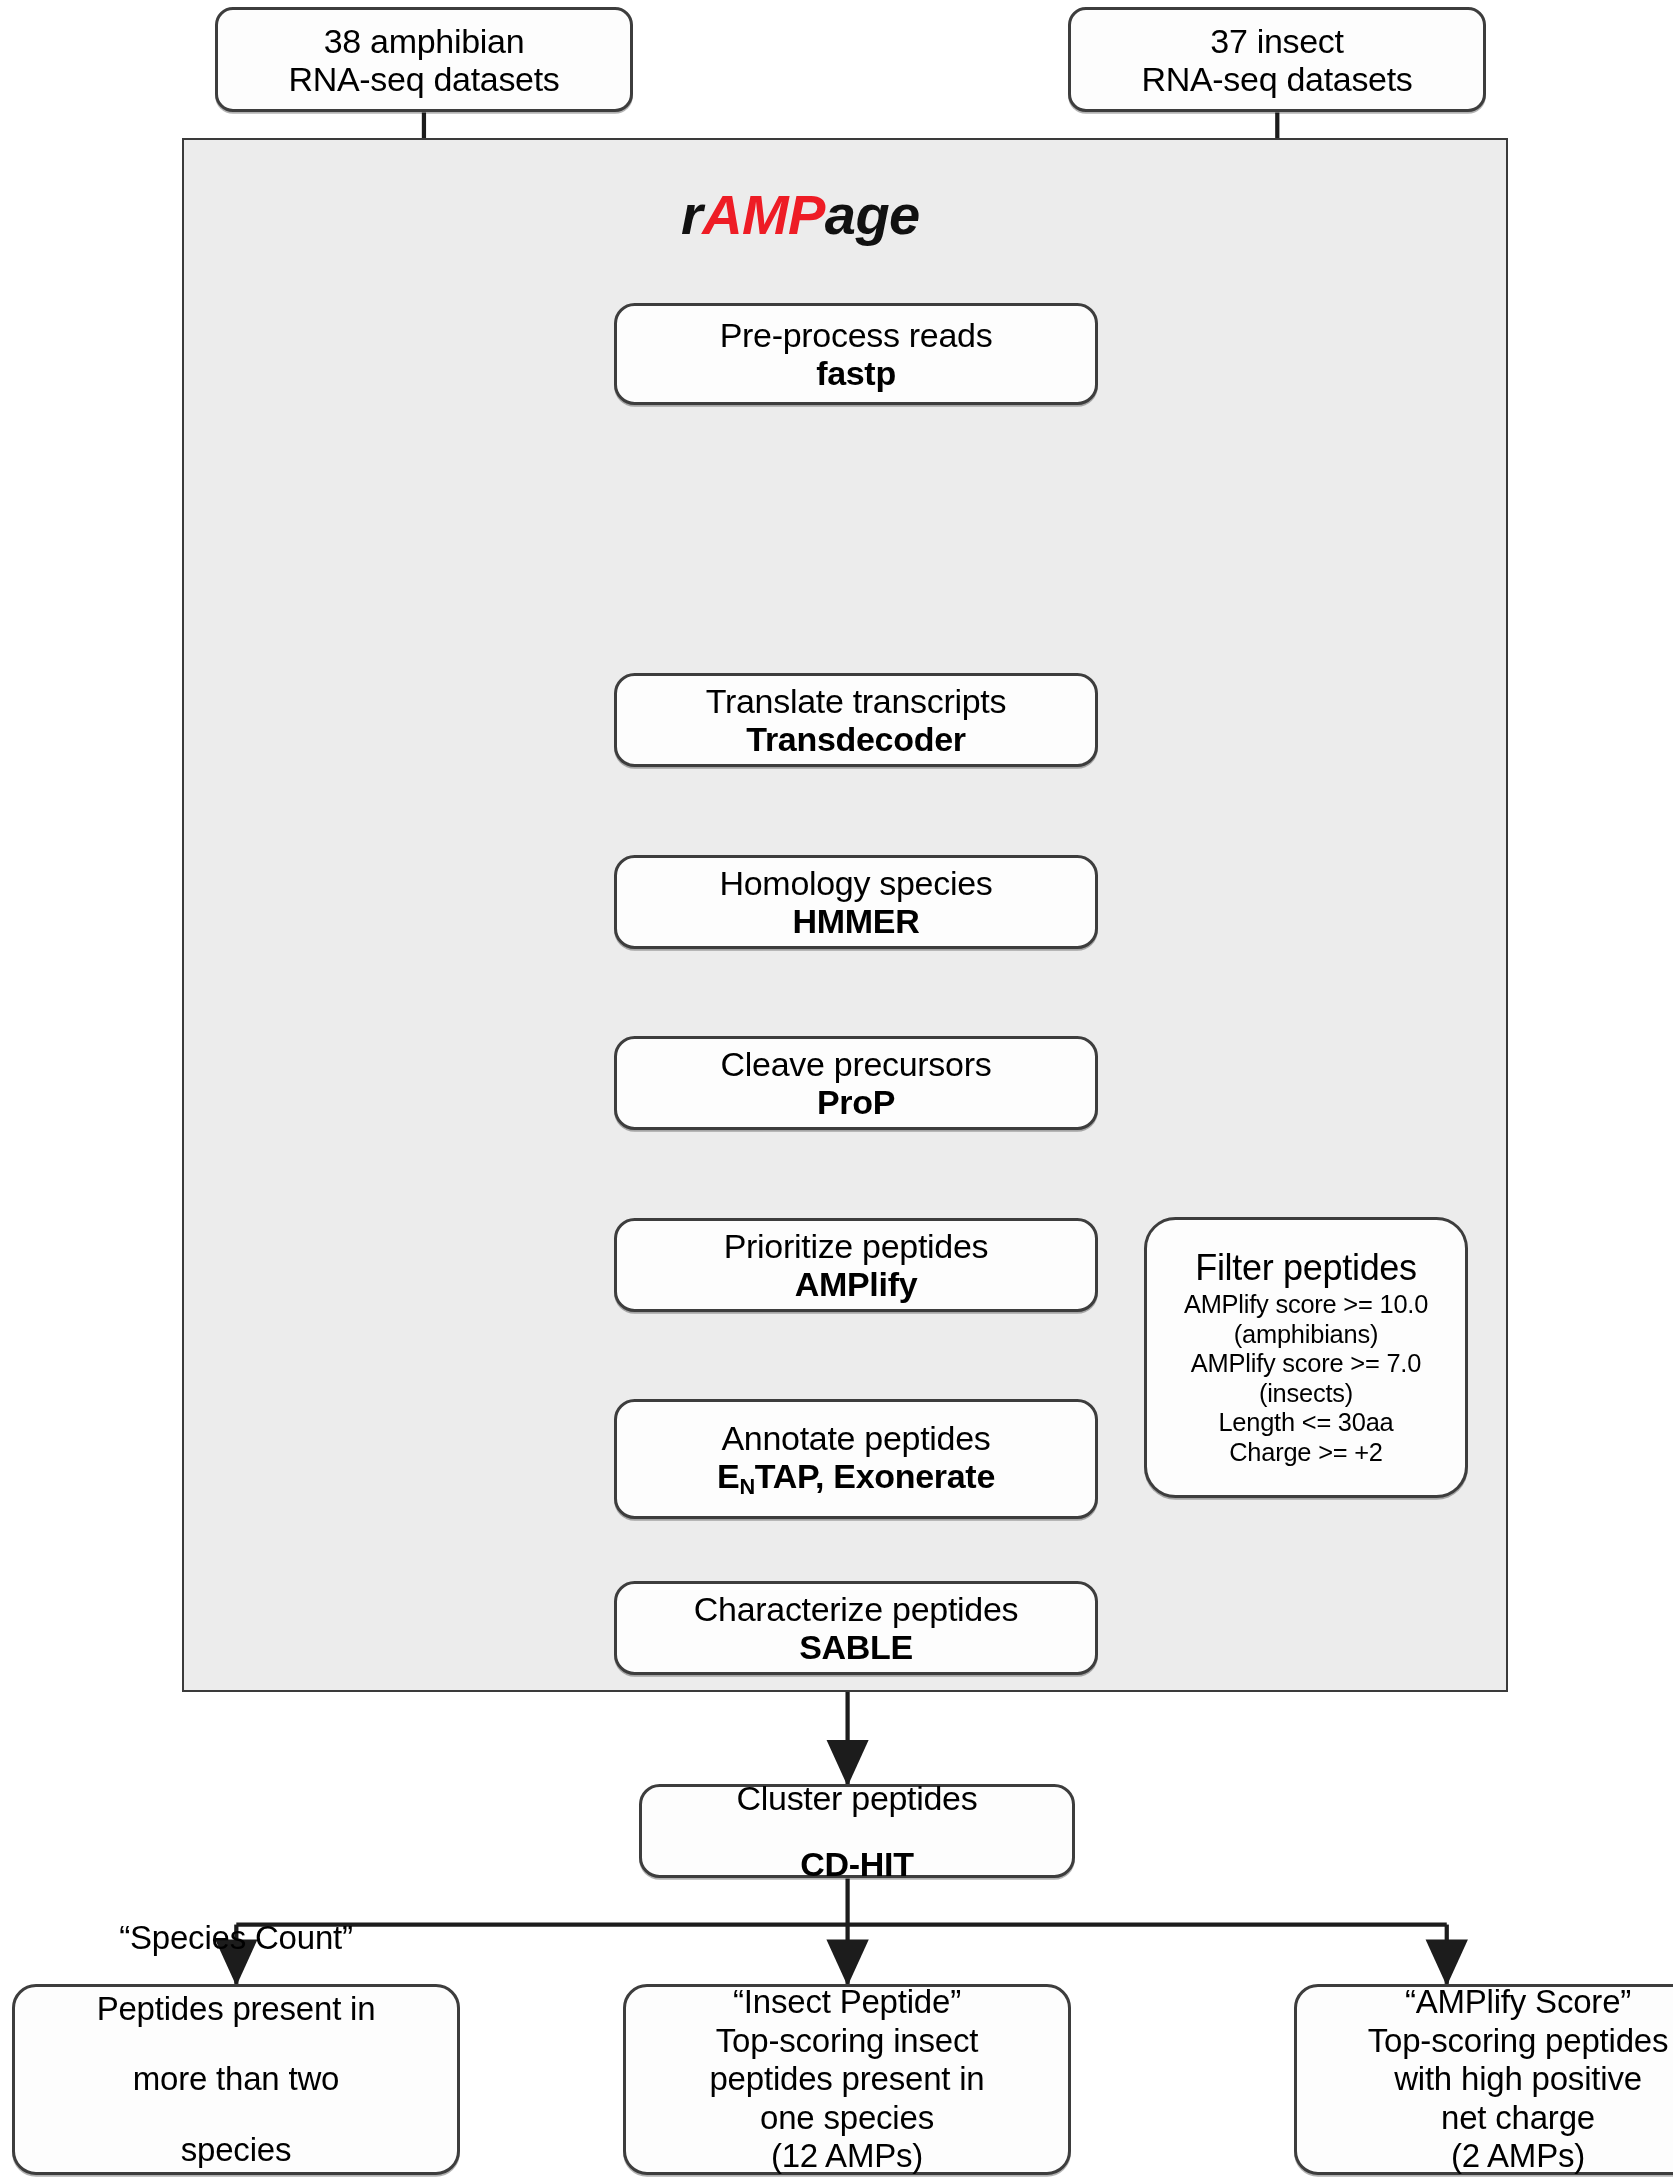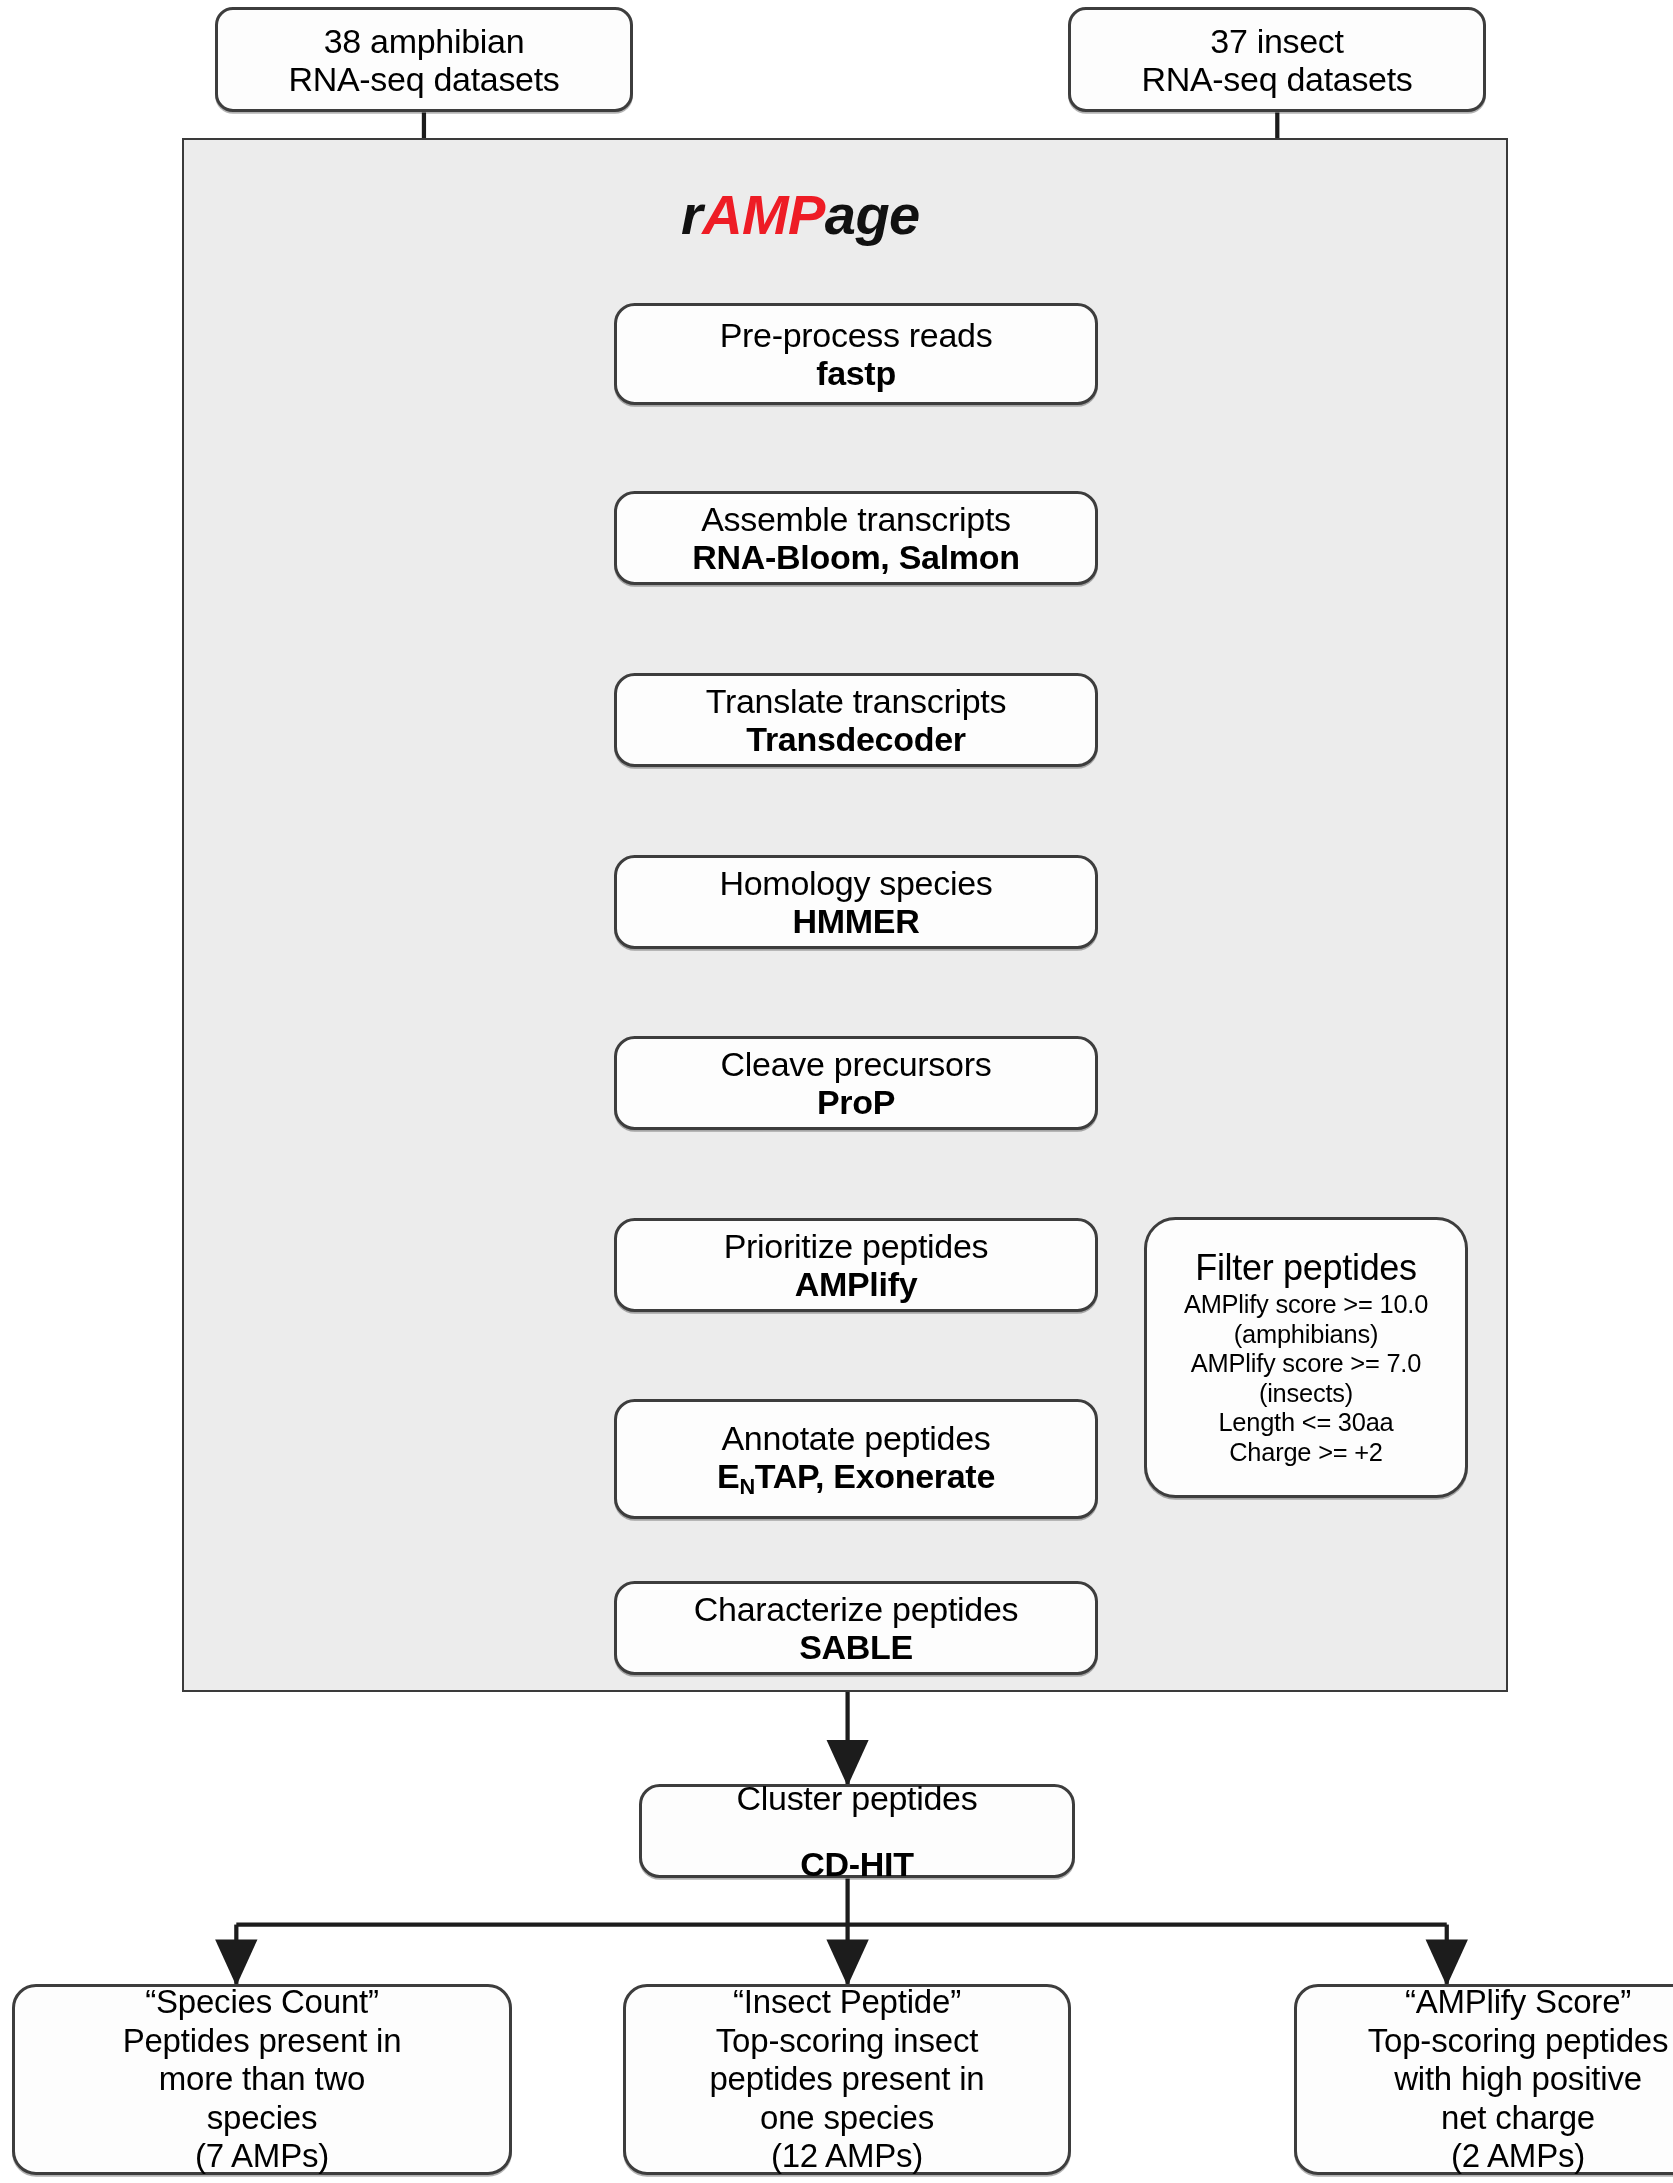--- a/index.html
+++ b/index.html
@@ -171,24 +171,20 @@
   <div class="node io-box" style="left:1068px; top:7.3px; width:418px; height:105px;">
     <div class="ln1">37 insect</div>
     <div class="ln1">RNA-seq datasets</div>
   </div>
 
   <div class="node" style="left:614px; top:303px; width:484px; height:102px;">
     <div class="ln1">Pre-process reads</div>
     <div class="ln2">fastp</div>
   </div>
 
-  <div class="node" style="left:614px; top:491px; width:484px; height:94px;">
-    <div class="ln1">Assemble transcripts</div>
-    <div class="ln2">RNA-Bloom, Salmon</div>
-  </div>
 
   <div class="node" style="left:614px; top:673px; width:484px; height:94px;">
     <div class="ln1">Translate transcripts</div>
     <div class="ln2">Transdecoder</div>
   </div>
 
   <div class="node" style="left:614px; top:855px; width:484px; height:94px;">
     <div class="ln1">Homology species</div>
     <div class="ln2">HMMER</div>
   </div>
@@ -221,21 +217,21 @@
     <div class="frow">(insects)</div>
     <div class="frow">Length &lt;= 30aa</div>
     <div class="frow">Charge &gt;= +2</div>
   </div>
 
   <div class="node" style="left:639px; top:1784px; width:436px; height:94px;gap:28px;">
     <div class="ln1">Cluster peptides</div>
     <div class="ln2">CD-HIT</div>
   </div>
 
-  <div class="node out-box" style="left:12px; top:1984px; width:500px; height:191px;">
+  <div class="node out-box" style="left:12px; top:1984px; width:448px; height:191px;gap:32px;">
     <div class="orow">“Species Count”</div>
     <div class="orow">Peptides present in</div>
     <div class="orow">more than two</div>
     <div class="orow">species</div>
     <div class="orow">(7 AMPs)</div>
   </div>
 
   <div class="node out-box" style="left:623px; top:1984px; width:448px; height:191px;">
     <div class="orow">“Insect Peptide”</div>
     <div class="orow">Top-scoring insect</div>

